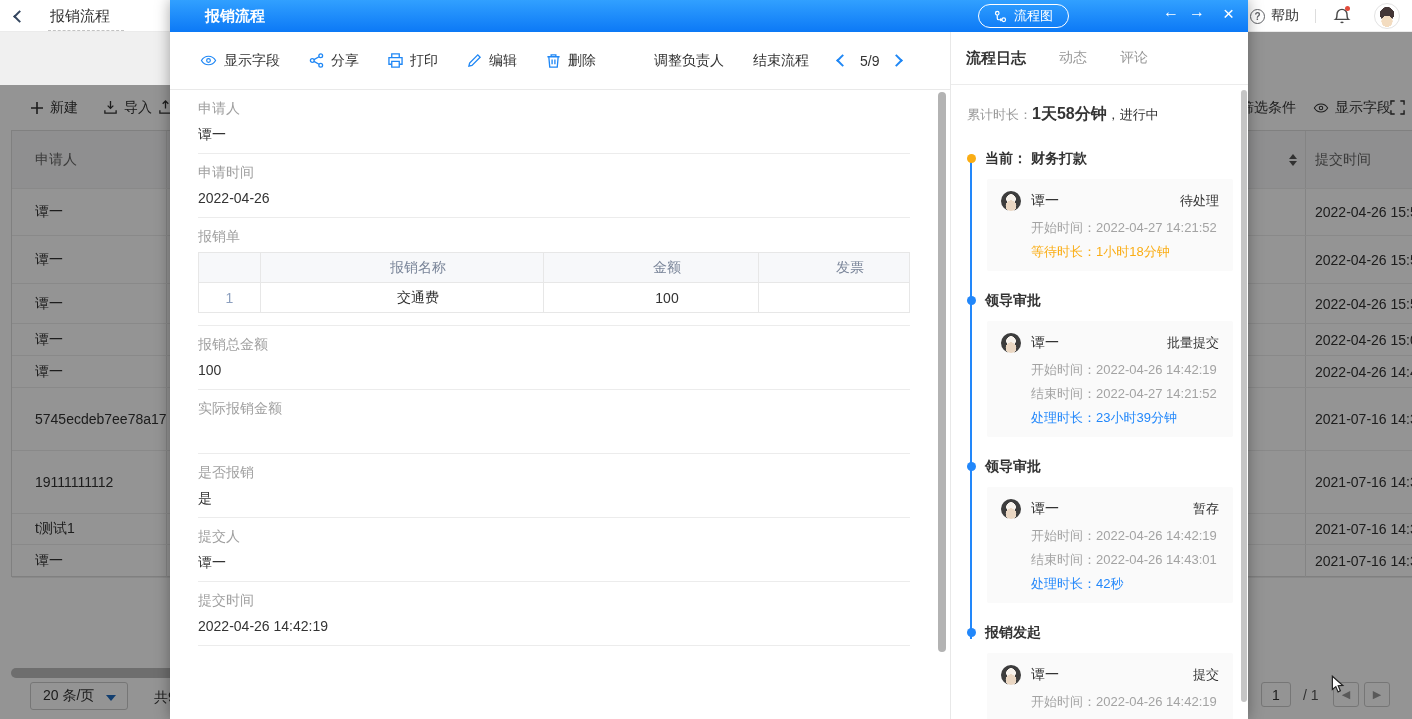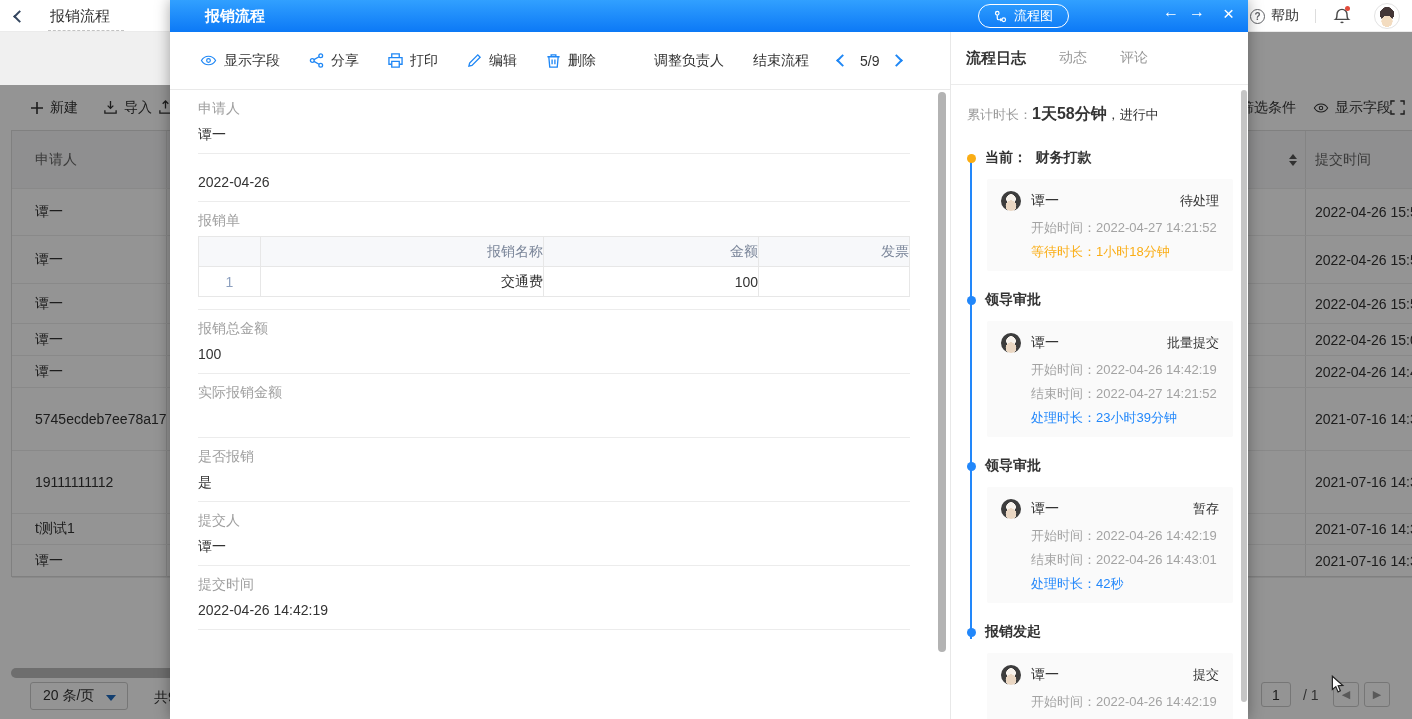--- a/index.html
+++ b/index.html
@@ -73,39 +73,39 @@
   .t-sep { width:1px; height:18px; background:#ddd; margin-right:29px; }
   .pager { margin-left:auto; margin-right:52px; display:flex; align-items:center; gap:13px;text-align:right; }
   .pchev { width:9px; height:9px; border-left:2px solid #1f87f5; border-bottom:2px solid #1f87f5; cursor:pointer; }
   .pchev.l { transform:rotate(45deg); }
   .pchev.r { transform:rotate(-135deg); }
   .form { flex:1; overflow:hidden; padding:0 28px; }
   .field { border-bottom:1px solid #ececec; padding:10px 0 9px; width:712px; }
   .f-label { font-size:14px; color:#a0a0a0; line-height:16px; }
   .f-value { font-size:14px; color:#333; margin-top:9px; line-height:19px; min-height:19px; }
   .sub-table { margin-top:8px; width:712px; border-collapse:collapse; font-size:14px; }
-  .sub-table th, .sub-table td { border:1px solid #e7e7e7; height:30px; padding:0 0 0 32px; text-align:right; font-weight:normal; }
+  .sub-table th, .sub-table td { border:1px solid #e7e7e7; height:30px; padding:0 0 0 32px; text-align:center; font-weight:normal; }
   .sub-table th { background:#f7f8fa; color:#7a8599; }
   .sub-table .idx { width:62px; text-align:center; padding:0; color:#8da0bf; }
   .sub-table .cname { width:283px; }
   .sub-table .camt { width:215px; }
   .d-scrollbar { position:absolute; right:4px; top:60px; width:8px; height:560px; background:#b3b3b3; border-radius:4px; }
 
   
   .logp { flex:1; border-left:1px solid #e8e8e8; display:flex; flex-direction:column; position:relative; min-width:0; }
   .l-tabs { height:53px; flex:none; border-bottom:1px solid #ececec; display:flex; align-items:center; padding-left:15px; gap:33px; }
   .l-tab { color:#999; cursor:pointer; }
   .l-tab.active { color:#333; font-weight:700; font-size:15px; }
   .l-body { flex:1; padding:0 16px; overflow:hidden; }
   .total { margin-top:19px; font-size:13px; color:#999; }
   .total b { color:#333; font-size:16px; }
   .total .st { color:#333; }
   .timeline { position:relative; margin-top:23px; }
   .tl-line { position:absolute; left:3px; top:9px; width:2px; height:482px; background:#2287fa; }
-  .tl-head { position:relative; padding-left:18px; font-weight:700; color:#333; line-height:20px; margin-bottom:11px;font-family:Liberation Mono, monospace; }
+  .tl-head { position:relative; padding-left:18px; font-weight:700; color:#333; line-height:20px; margin-bottom:11px; }
   .tl-dot { position:absolute; left:0; top:6px; width:9px; height:9px; border-radius:50%; background:#2287fa; }
   .tl-dot.orange { background:#faad14; }
   .tl-card { margin:0 0 19px 20px; width:246px; background:#fafafa; border-radius:2px; padding:12px 14px; }
   .tc-head { display:flex; align-items:center; height:20px; }
   .tc-avatar { width:20px; height:20px; border-radius:50%; flex:none;
     background:radial-gradient(circle at 50% 74%, #ead7c3 0 30%, transparent 31%),
                radial-gradient(circle at 50% 40%, #f7f2ec 0 30%, transparent 31%), #3d3d3d; }
   .tc-name { margin-left:10px; color:#333; font-weight:500; }
   .tc-status { margin-left:auto; font-size:13px; color:#333; }
   .tc-line { margin-top:9px; padding-left:30px; font-size:13px; line-height:15px; color:#a3a3a3; white-space:nowrap; }
@@ -320,20 +320,21 @@
           <span class="pchev r"></span>
         </span>
       </div>
 
       <div class="form">
         <div class="field">
           <div class="f-label">申请人</div>
           <div class="f-value">谭一</div>
         </div>
         <div class="field">
+          <div class="f-label">申请时间</div>
           <div class="f-value">2022-04-26</div>
         </div>
         <div class="field" style="padding-bottom:12px">
           <div class="f-label">报销单</div>
           <table class="sub-table">
             <tbody>
                 <tr>
               <th class="idx"></th>
               <th class="cname">报销名称</th>
               <th class="camt">金额</th>

